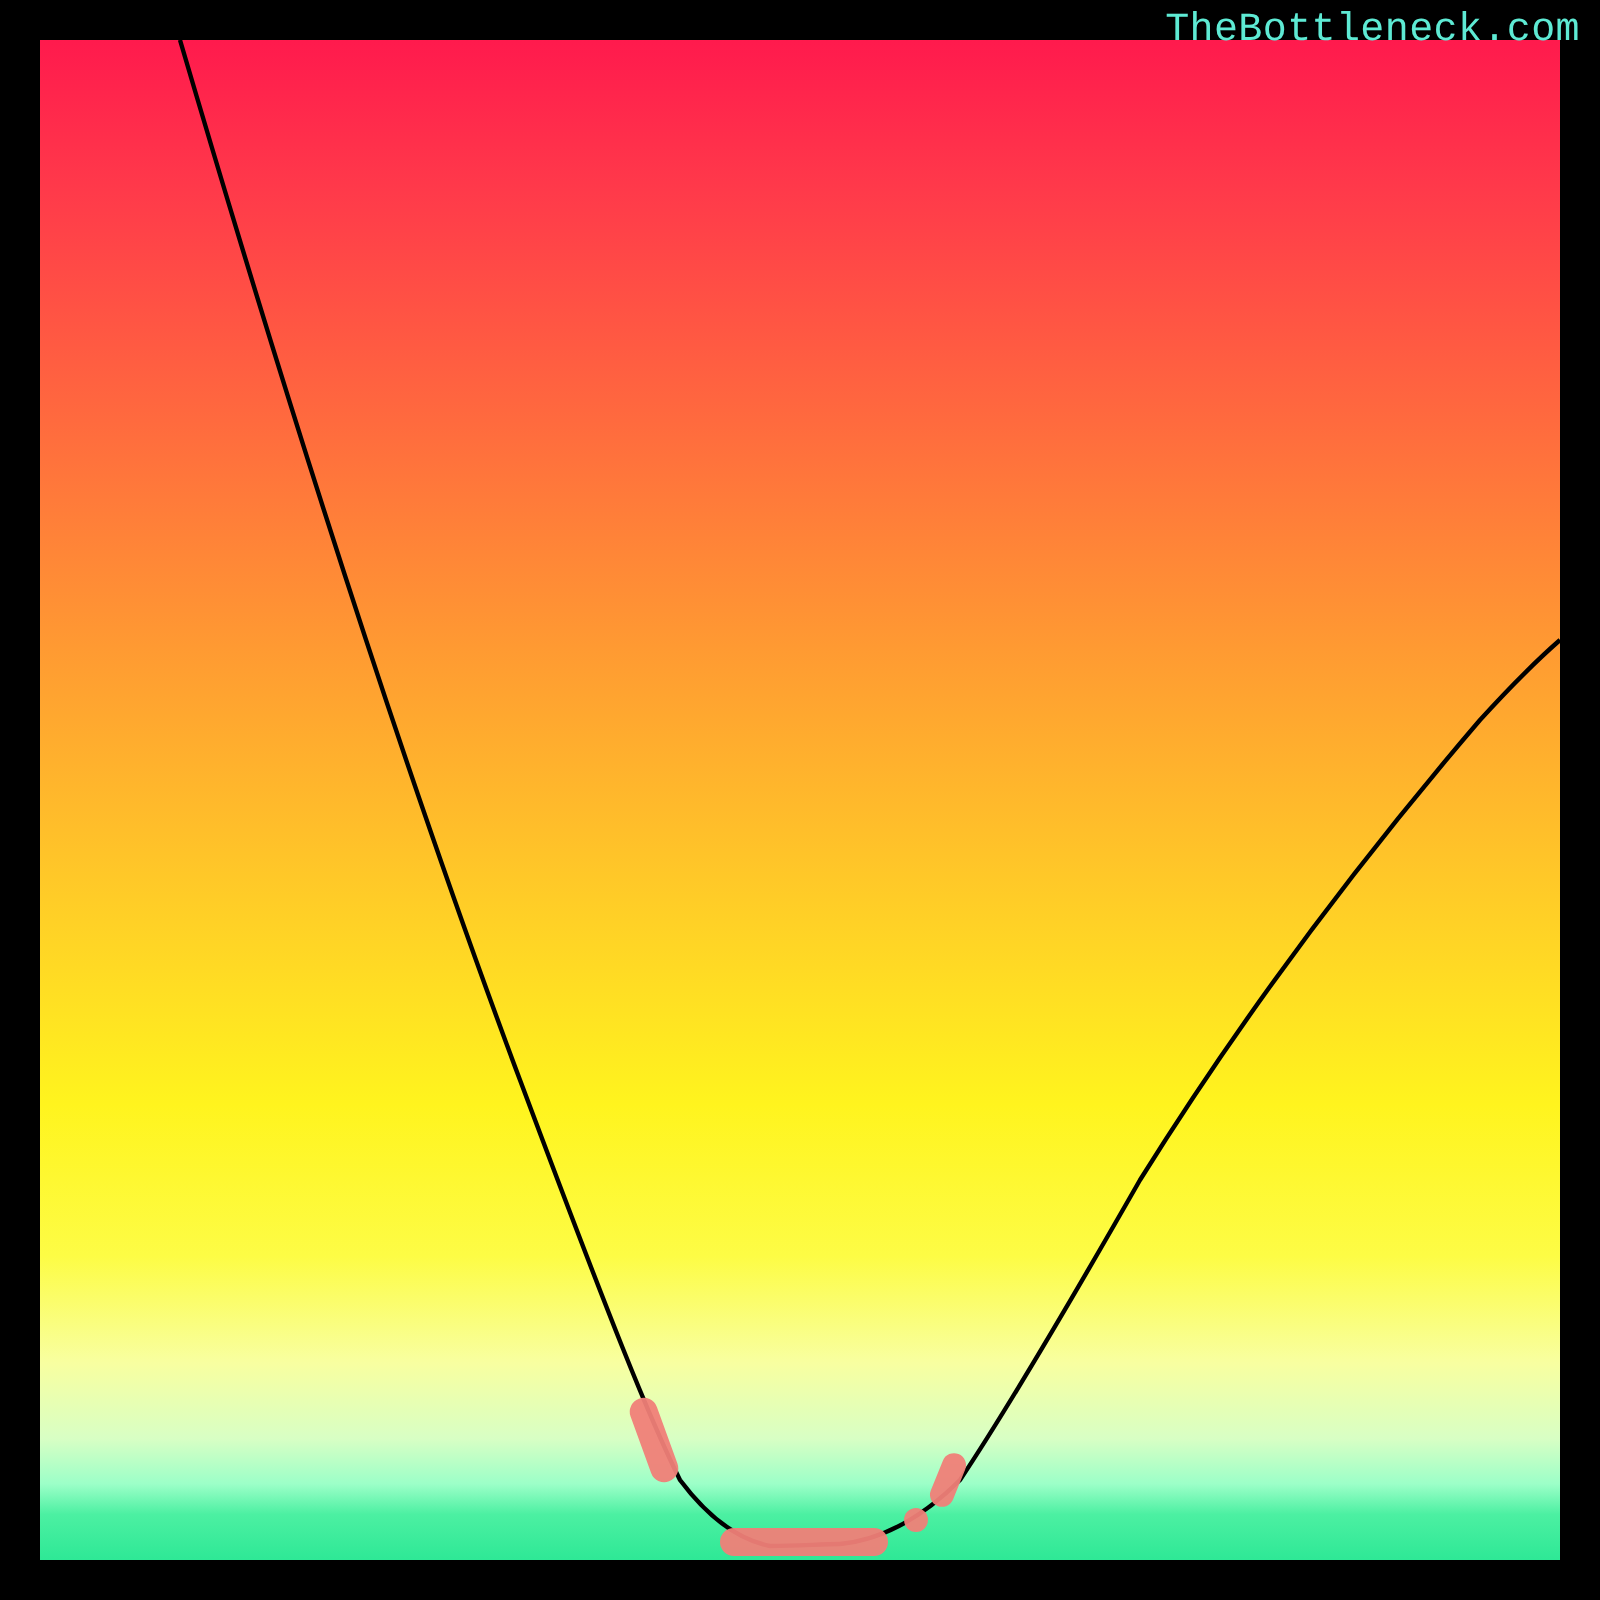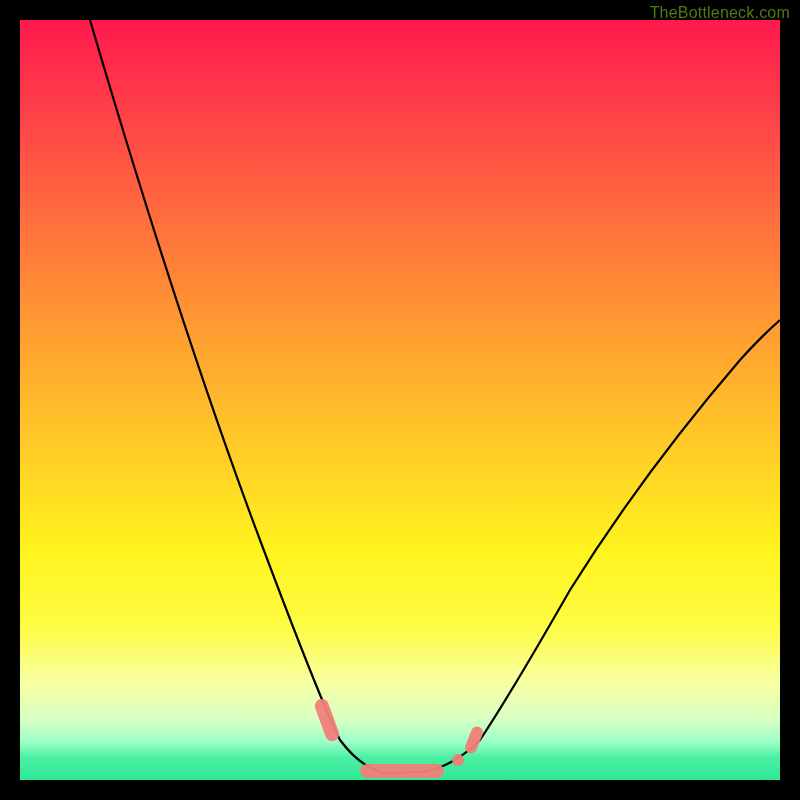--- a/index.html
+++ b/index.html
@@ -29,25 +29,26 @@
       #d8ffc4 92%,
       #9cffc8 95%,
       #4cf0a2 97%,
       #2ee896 100%
     );
   }
   .watermark {
     position: absolute;
     top: 4px;
     right: 10px;
-    color: #4d7c0f;
-    font-size: 16px;
+    color: #5eead4;
+    font-size: 20px;
     letter-spacing: 0.2px;
     font-weight: 500;
     user-select: none;
+    font-family: Liberation Mono, monospace;
   }
   svg.curves {
     position: absolute;
     left: 20px;
     top: 20px;
     width: 760px;
     height: 760px;
     overflow: visible;
   }
   .curve {

